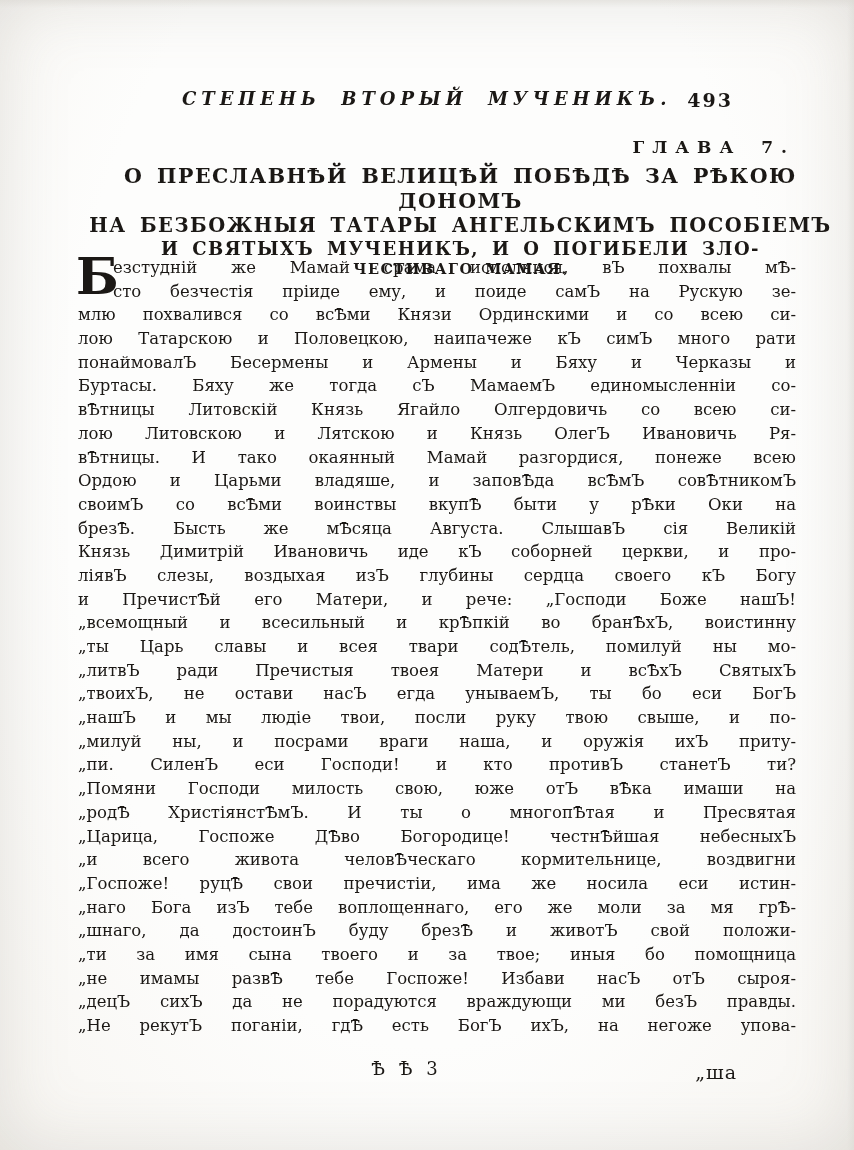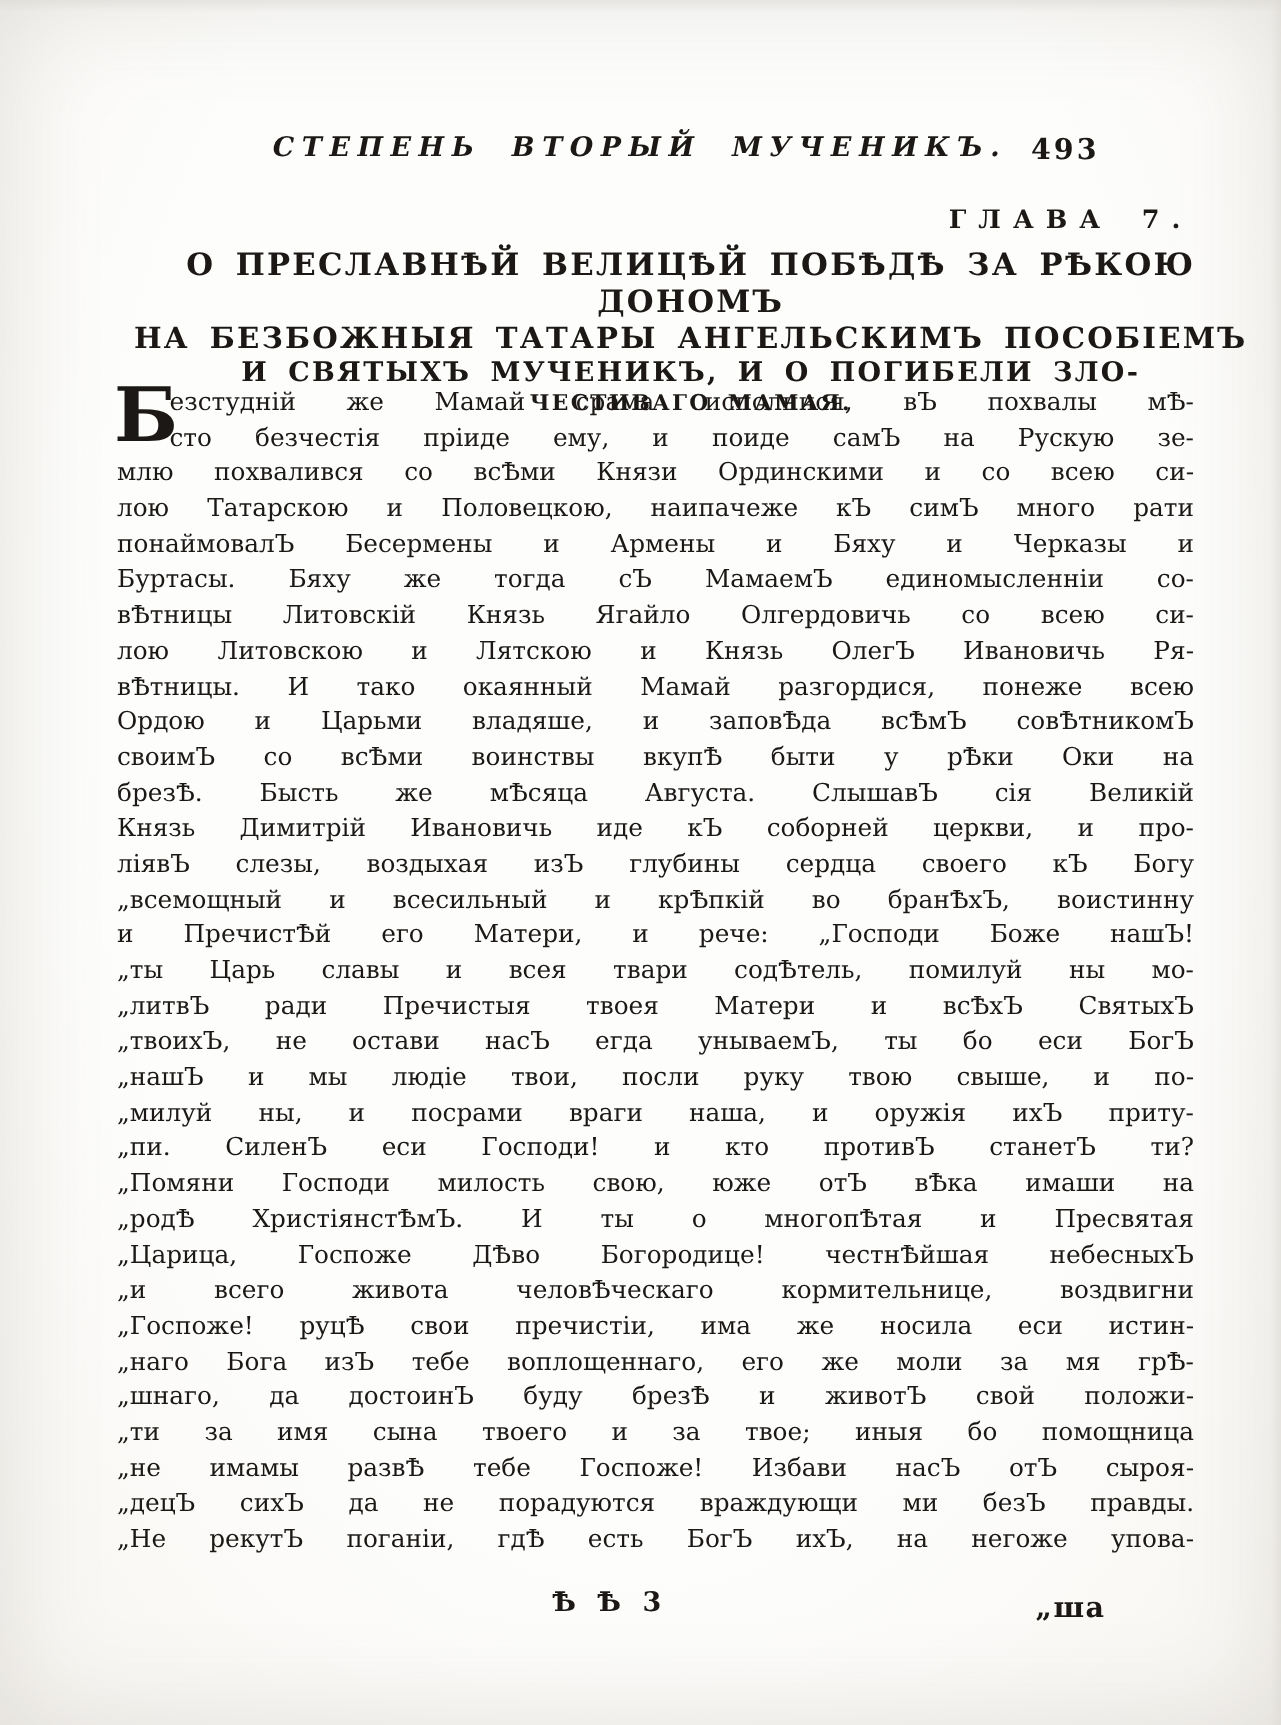--- a/index.html
+++ b/index.html
@@ -74,21 +74,21 @@
   .opening { position: relative; padding-left: 35px; }
   .dropcap {
     position: absolute;
     left: -2px; top: -3px;
     font-size: 50px; line-height: 48px; font-weight: bold;
   }
 
   .page-footer {
     position: absolute;
     top: 1058px; left: 78px; width: 717px; height: 28px;
-    font-size: 18px; font-weight: bold;
+    font-size: 18px; font-weight: normal;
   }
   .signature {
     position: absolute; left: 50%; transform: translateX(-50%);
     margin-left: -30px;
     letter-spacing: 4px;
   }
   .catchword {
     position: absolute; right: 58px; top: 3px;
     font-size: 19px; letter-spacing: 1px;
   }
@@ -125,22 +125,22 @@
     <div class="line">понаймовалЪ Бесермены и Армены и Бяху и Черказы и</div>
     <div class="line">Буртасы. Бяху же тогда сЪ МамаемЪ единомысленніи со-</div>
     <div class="line">вѢтницы Литовскій Князь Ягайло Олгердовичь со всею си-</div>
     <div class="line">лою Литовскою и Лятскою и Князь ОлегЪ Ивановичь Ря-</div>
     <div class="line">вѢтницы. И тако окаянный Мамай разгордися, понеже всею</div>
     <div class="line">Ордою и Царьми владяше, и заповѢда всѢмЪ совѢтникомЪ</div>
     <div class="line">своимЪ со всѢми воинствы вкупѢ быти у рѢки Оки на</div>
     <div class="line">брезѢ. Бысть же мѢсяца Августа. СлышавЪ сія Великій</div>
     <div class="line">Князь Димитрій Ивановичь иде кЪ соборней церкви, и про-</div>
     <div class="line">ліявЪ слезы, воздыхая изЪ глубины сердца своего кЪ Богу</div>
+    <div class="line">и ПречистѢй его Матери, и рече: „Господи Боже нашЪ!</div>
     <div class="line">„всемощный и всесильный и крѢпкій во бранѢхЪ, воистинну</div>
-    <div class="line">и ПречистѢй его Матери, и рече: „Господи Боже нашЪ!</div>
     <div class="line">„ты Царь славы и всея твари содѢтель, помилуй ны мо-</div>
     <div class="line">„литвЪ ради Пречистыя твоея Матери и всѢхЪ СвятыхЪ</div>
     <div class="line">„твоихЪ, не остави насЪ егда унываемЪ, ты бо еси БогЪ</div>
     <div class="line">„нашЪ и мы людіе твои, посли руку твою свыше, и по-</div>
     <div class="line">„милуй ны, и посрами враги наша, и оружія ихЪ приту-</div>
     <div class="line">„пи. СиленЪ еси Господи! и кто противЪ станетЪ ти?</div>
     <div class="line">„Помяни Господи милость свою, юже отЪ вѢка имаши на</div>
     <div class="line">„родѢ ХристіянстѢмЪ. И ты о многопѢтая и Пресвятая</div>
     <div class="line">„Царица, Госпоже ДѢво Богородице! честнѢйшая небесныхЪ</div>
     <div class="line">„и всего живота человѢческаго кормительнице, воздвигни</div>

